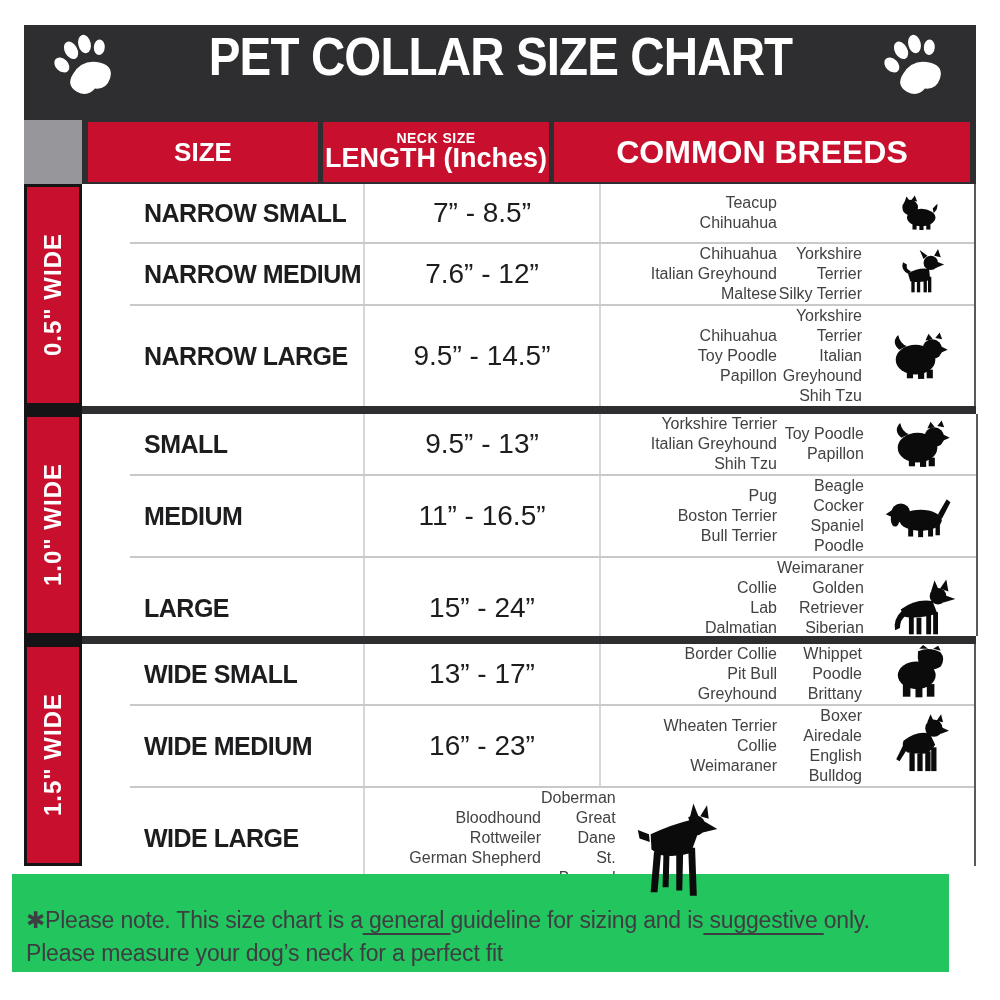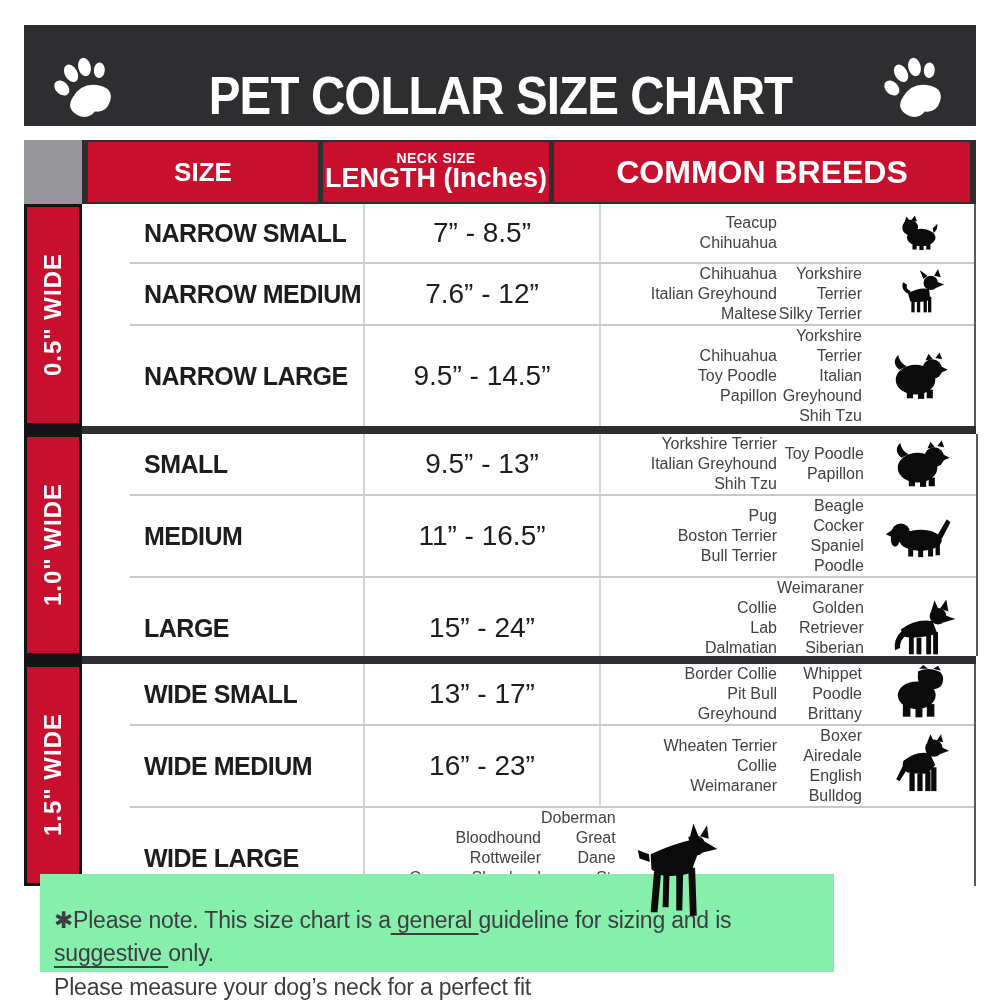--- a/index.html
+++ b/index.html
@@ -1,27 +1,27 @@
 <!DOCTYPE html>
 <html><head>
 <meta charset="utf-8">
 <style>
   html,body{margin:0;padding:0;background:#ffffff;}
   .canvas{position:relative;width:1000px;height:1000px;background:#ffffff;
           font-family:"Liberation Sans",sans-serif;overflow:hidden;}
 
   
   .title-bar{position:absolute;left:24px;top:25px;width:952px;height:101px;
-             background:#2E2D2F;display:flex;align-items:flex-end;justify-content:space-between;}
+             background:#2E2D2F;display:flex;align-items:flex-start;justify-content:space-between;}
   .paw{width:78px;height:78px;flex:0 0 auto;margin:0 22px;}
   .title-text{color:#ffffff;font-weight:bold;font-size:54px;letter-spacing:-1px;
               transform:scaleX(0.88);white-space:nowrap;}
 
   
-  .chart{position:absolute;left:24px;top:140px;width:952px;}
+  .chart{position:absolute;left:24px;top:120px;width:952px;}
 
   .header-row{height:64px;background:#2E2D2F;display:flex;align-items:stretch;}
   .gray-corner{width:58px;flex:0 0 auto;background:#97969A;}
   .hcell{background:#C8102E;color:#fff;margin:2px 0;display:flex;flex-direction:column;
          align-items:center;justify-content:center;font-weight:bold;line-height:1.02;}
   .hcell.size{width:230px;margin-left:6px;font-size:26px;}
   .hcell.length{width:226px;margin-left:5px;}
   .hcell.breeds{flex:1;margin-left:5px;margin-right:6px;font-size:32px;}
   .hsmall{font-size:14px;font-weight:bold;letter-spacing:.5px;}
   .hbig{font-size:27px;}
@@ -46,21 +46,21 @@
   .bcol.c2{flex:1;}
   .icon-box{width:112px;flex:0 0 auto;display:flex;align-items:center;justify-content:center;}
   .dog{fill:#0B0B0C;}
   .dober{position:relative;top:15px;z-index:5;}
 
   .sep{height:8px;display:flex;}
   .sep .l{width:58px;background:#141416;}
   .sep .r{flex:1;background:#2E2D2F;}
 
   
-  .footer{position:absolute;left:40px;top:874px;width:794px;height:98px;background:#86efac;
+  .footer{position:absolute;left:12px;top:874px;width:937px;height:98px;background:#22c55e;
           box-sizing:border-box;padding:30px 20px 0 14px;color:#3E3D41;
           font-size:23px;line-height:1.45;letter-spacing:-0.2px;}
   .u{text-decoration:underline;text-decoration-thickness:2px;text-underline-offset:5px;}
 </style>
 </head>
 <body>
 
 <div class="canvas">
 
   <div class="title-bar">

